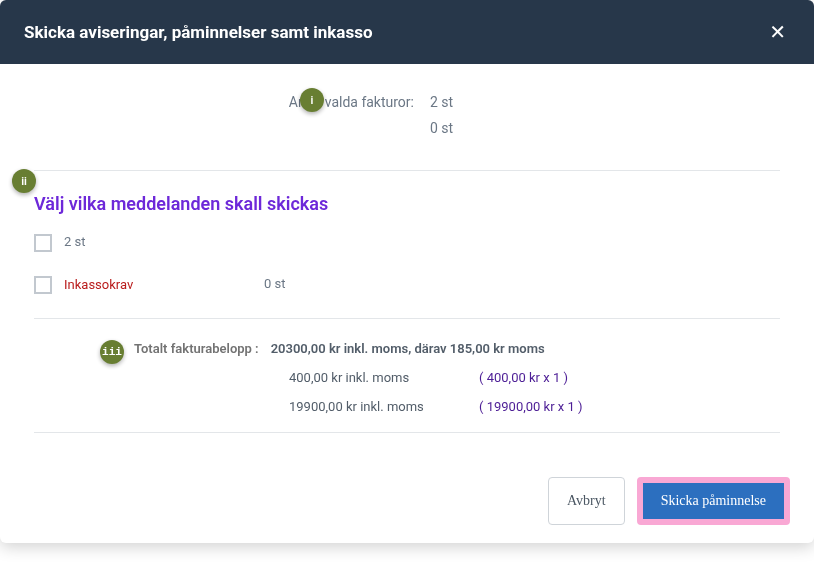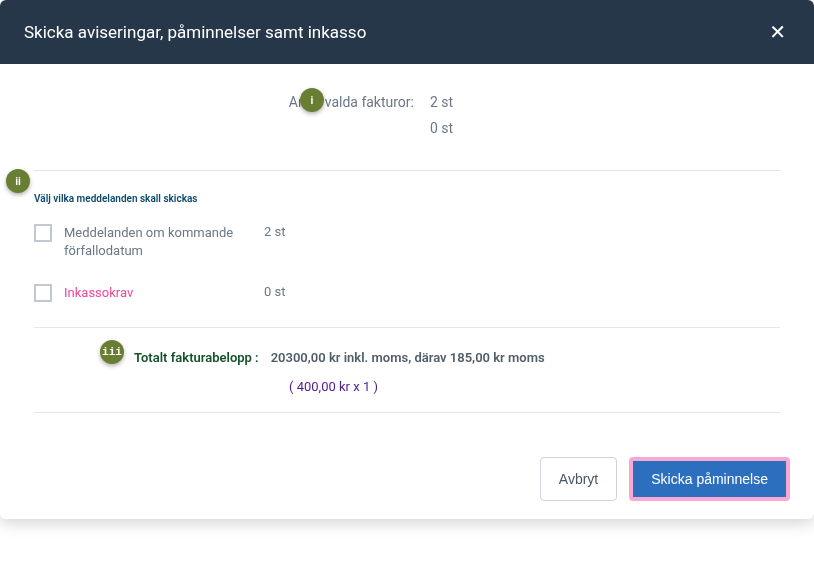--- a/index.html
+++ b/index.html
@@ -25,21 +25,21 @@
     .modal-header {
       background: #27374a;
       color: #fff;
       padding: 18px 24px;
       display: flex;
       justify-content: space-between;
       align-items: center;
     }
     .modal-title {
       font-size: 17px;
-      font-weight: 400;
+      font-weight: 700;
     }
     .close-btn {
       background: none;
       border: none;
       color: #fff;
       font-size: 20px;
       cursor: pointer;
       line-height: 1;
       padding: 4px;
     }
@@ -87,36 +87,36 @@
       justify-content: center;
       box-shadow: 0 2px 4px rgba(0,0,0,0.3);
       z-index: 5;
     }
     .badge-i {
       top: 88px;
       left: 300px;
     }
     .badge-ii {
       top: 169px;
-      left: 6px;
+      left: 12px;
     }
     .badge-iii {
       top: 340px;
       left: 100px;
       font-family: Liberation Mono, monospace;
     }
     .divider {
       border: none;
       border-top: 1px solid #e3e6e9;
       margin: 0 0 22px 0;
     }
     .section-title {
-      font-size: 10px;
-      font-weight: 600;
-      color: #0c4a6e;
+      font-size: 18px;
+      font-weight: 600;
+      color: #6d28d9;
       margin-bottom: 20px;
     }
     .checkbox-row {
       display: flex;
       align-items: flex-start;
       margin-bottom: 24px;
       font-size: 13px;
     }
     .checkbox-box {
       width: 18px;
@@ -131,34 +131,34 @@
       width: 200px;
       color: #6b7785;
       font-size: 13px;
       line-height: 1.4;
     }
     .checkbox-count {
       color: #6b7785;
       font-size: 13px;
     }
     .muted {
-      color: #ec4899;
+      color: #b91c1c;
     }
     .totals-section {
       margin-top: 12px;
       padding-left: 100px;
     }
     .totals-row {
       display: flex;
       margin-bottom: 14px;
       font-size: 13px;
     }
     .totals-label {
       font-weight: 600;
-      color: #14532d;
+      color: #737373;
       margin-right: 12px;
     }
     .totals-value {
       font-weight: 600;
       color: #525d69;
     }
     .totals-line {
       display: flex;
       margin-bottom: 14px;
       font-size: 13px;
@@ -178,30 +178,30 @@
       display: flex;
       justify-content: flex-end;
       gap: 12px;
       border-top-style: none;
     }
     .btn {
       padding: 10px 18px;
       font-size: 14px;
       border-radius: 4px;
       cursor: pointer;
-      font-family: Liberation Sans, sans-serif;
+      font-family: Liberation Serif, serif;
     }
     .btn-secondary {
       background: #fff;
       border: 1px solid #cfd4d9;
       color: #4b5763;
     }
     .btn-primary {
       background: #2c6fbf;
-      border: 4px solid #f9a8d4;
+      border: 6px solid #f9a8d4;
       color: #fff;
     }
   </style>
 </head>
 <body>
 
 <div class="modal">
   <div class="modal-header">
     <div class="modal-title">Skicka aviseringar, påminnelser samt inkasso</div>
     <button class="close-btn">
@@ -224,40 +224,44 @@
         <div class="info-value">0 st</div>
       </div>
     </div>
 
     <hr class="divider">
 
     <div class="section-title">Välj vilka meddelanden skall skickas</div>
 
     <div class="checkbox-row">
       <div class="checkbox-box"></div>
-      <div class="checkbox-label">Meddelanden om kommande förfallodatum</div>
       <div class="checkbox-count">2 st</div>
     </div>
 
     <div class="checkbox-row">
       <div class="checkbox-box"></div>
       <div class="checkbox-label muted">Inkassokrav</div>
       <div class="checkbox-count">0 st</div>
     </div>
 
     <hr class="divider">
 
     <div class="totals-section">
       <div class="totals-row">
         <div class="totals-label">Totalt fakturabelopp :</div>
         <div class="totals-value">20300,00 kr inkl. moms, därav 185,00 kr moms</div>
       </div>
       <div class="totals-wrapper">
         <div class="totals-line">
+          <div class="totals-amount">400,00 kr inkl. moms</div>
           <div class="totals-calc">( 400,00 kr x 1 )</div>
+        </div>
+        <div class="totals-line">
+          <div class="totals-amount">19900,00 kr inkl. moms</div>
+          <div class="totals-calc">( 19900,00 kr x 1 )</div>
         </div>
       </div>
     </div>
 
     <hr class="divider" style="margin-top:18px;">
 
   </div>
 
   <div class="modal-footer">
     <button class="btn btn-secondary">Avbryt</button>

